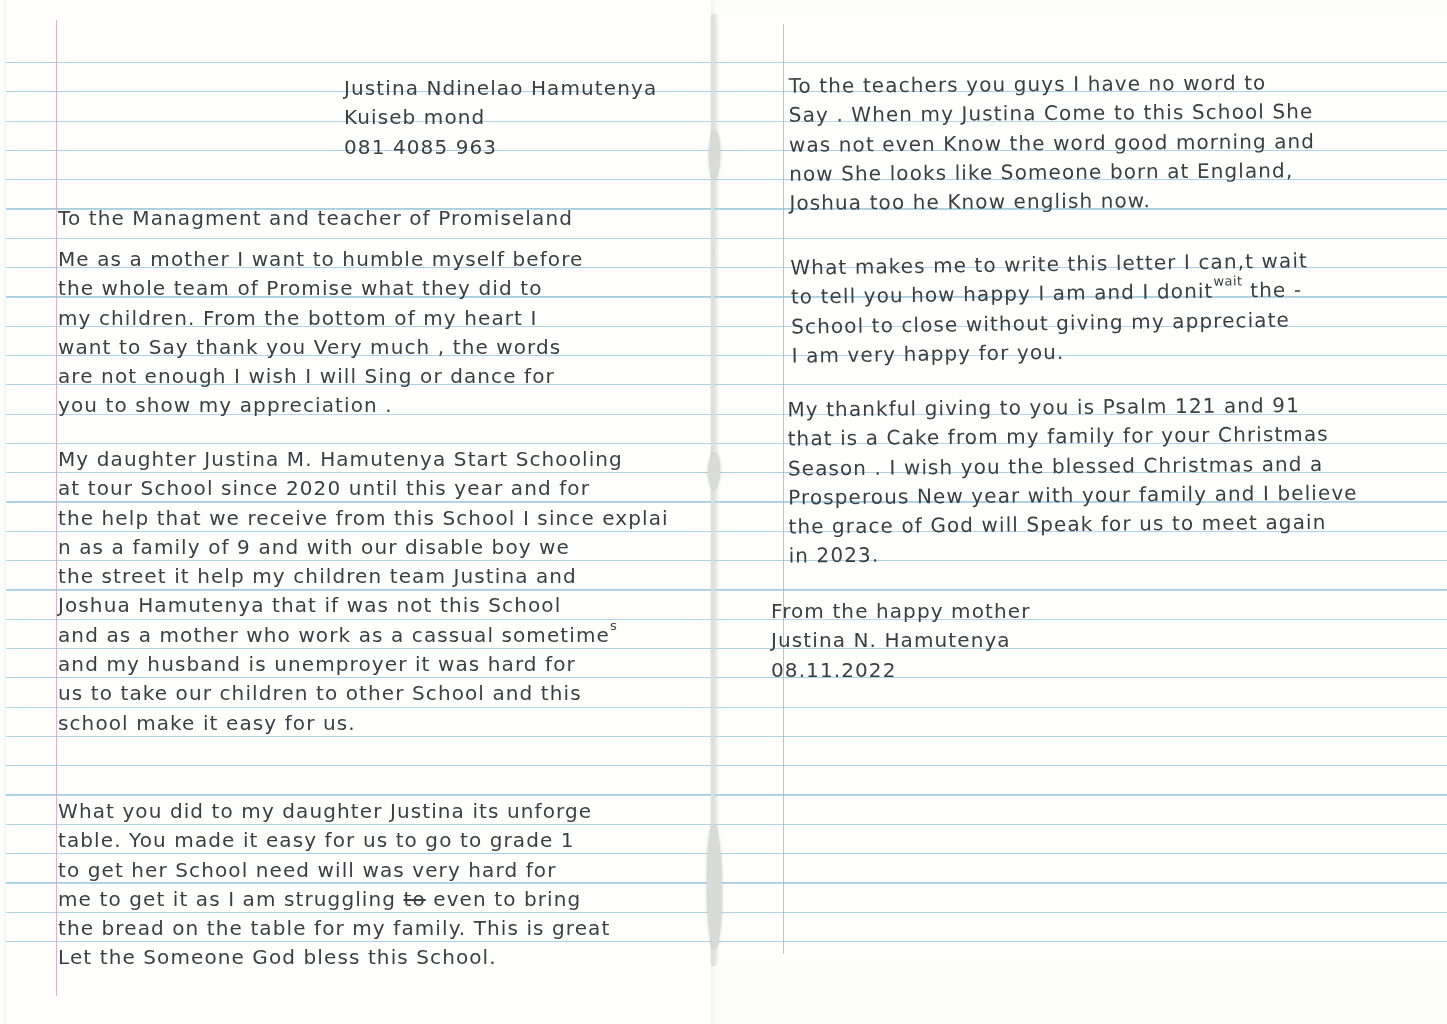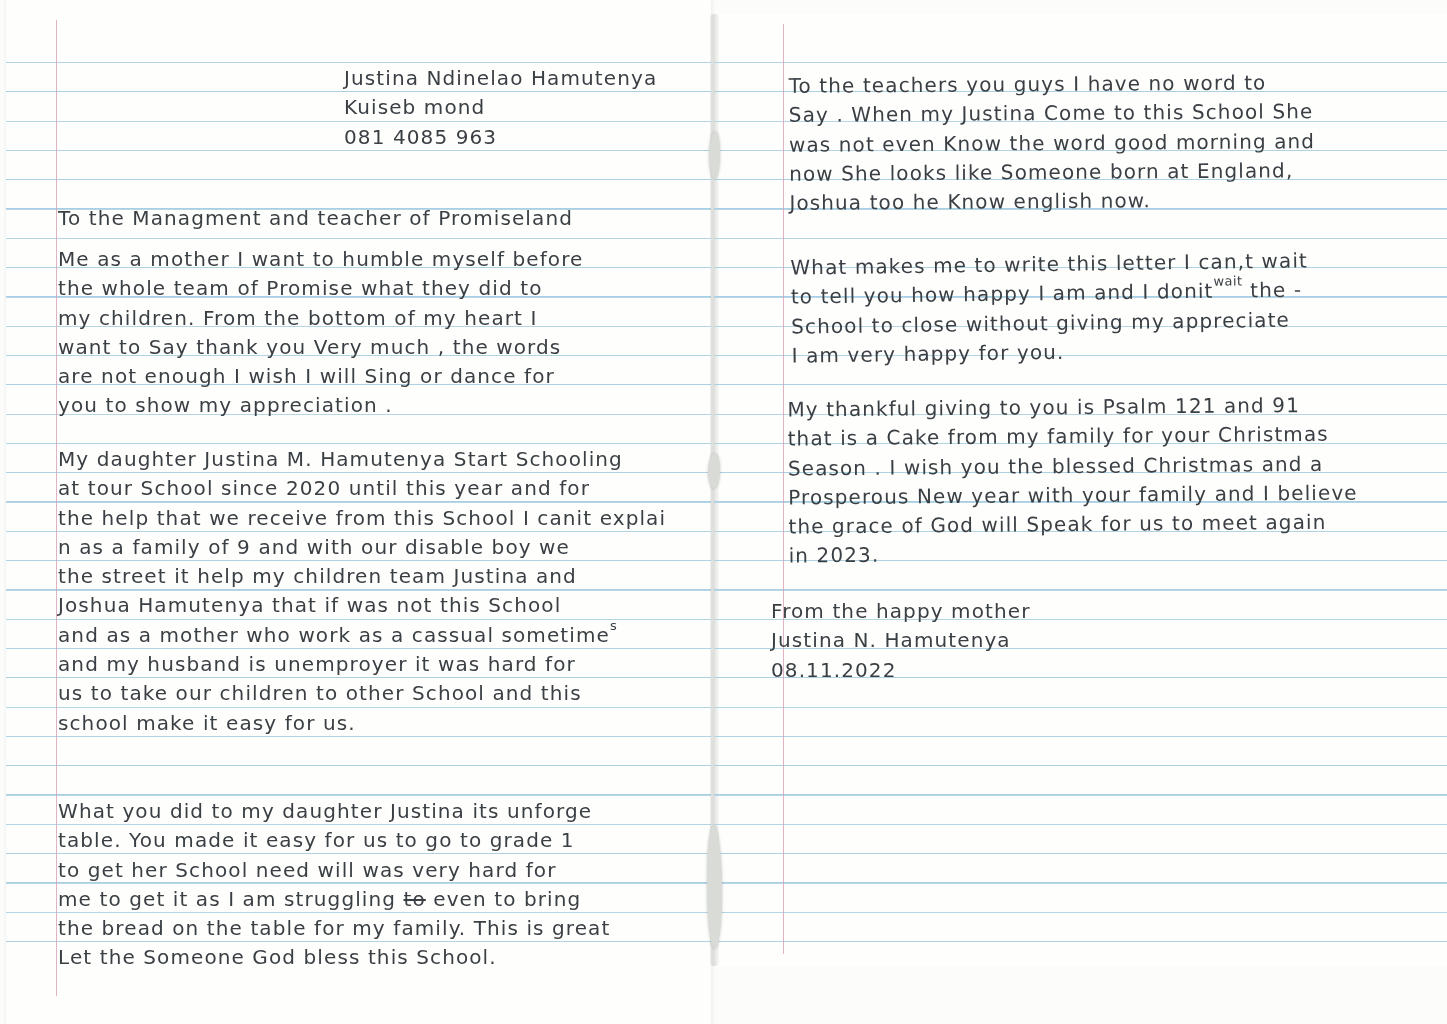--- a/index.html
+++ b/index.html
@@ -36,21 +36,21 @@
   .tear-3 { left:-7px; top:812px;  width:15px; height:122px;
     border-radius:45% 60% 50% 55%; }
 
   
   .hw { position:absolute; color:#3a3f44; font-size:20px; letter-spacing:1.1px;
     line-height:29.3px; white-space:nowrap; }
   .hl { height:29.3px; }
   .hw s { text-decoration-thickness:2px; }
   .sup { position:relative; top:-12px; font-size:13px; letter-spacing:.5px; }
 
-  .blk-header      { left:338px; top:64px; }
+  .blk-header      { left:338px; top:74px; }
   .blk-salutation  { left:52px;  top:184px;margin-top:20px; }
   .blk-l-p1        { left:52px;  top:245px; }
   .blk-l-p2        { left:52px;  top:445px; }
   .blk-l-p3        { left:52px;  top:797px; }
 
   .blk-r-p1        { left:75px;  top:56px;  transform:rotate(-.4deg); }
   .blk-r-p2        { left:77px;  top:236px; transform:rotate(-.8deg); }
   .blk-r-p3        { left:74px;  top:379px; transform:rotate(-.5deg); }
   .blk-r-closing   { left:57px;  top:583px; }
 </style>
@@ -78,21 +78,21 @@
         <div class="hl">the whole team of Promise what they did to</div>
         <div class="hl">my children. From the bottom of my heart I</div>
         <div class="hl">want to Say thank you Very much , the words</div>
         <div class="hl">are not enough I wish I will Sing or dance for</div>
         <div class="hl">you to show my appreciation .</div>
       </div>
 
     <div class="hw blk-l-p2">
         <div class="hl">My daughter Justina M. Hamutenya Start Schooling</div>
         <div class="hl">at tour School since 2020 until this year and for</div>
-        <div class="hl">the help that we receive from this School I canit explai</div>
+        <div class="hl">the help that we receive from this School I since explai</div>
         <div class="hl">n as a family of 9 and with our disable boy we</div>
         <div class="hl">the street it help my children team Justina and</div>
         <div class="hl">Joshua Hamutenya that if was not this School</div>
         <div class="hl">and as a mother who work as a cassual sometime<span class="sup">s</span></div>
         <div class="hl">and my husband is unemproyer it was hard for</div>
         <div class="hl">us to take our children to other School and this</div>
         <div class="hl">school make it easy for us.</div>
       </div>
 
     <div class="hw blk-l-p3">

